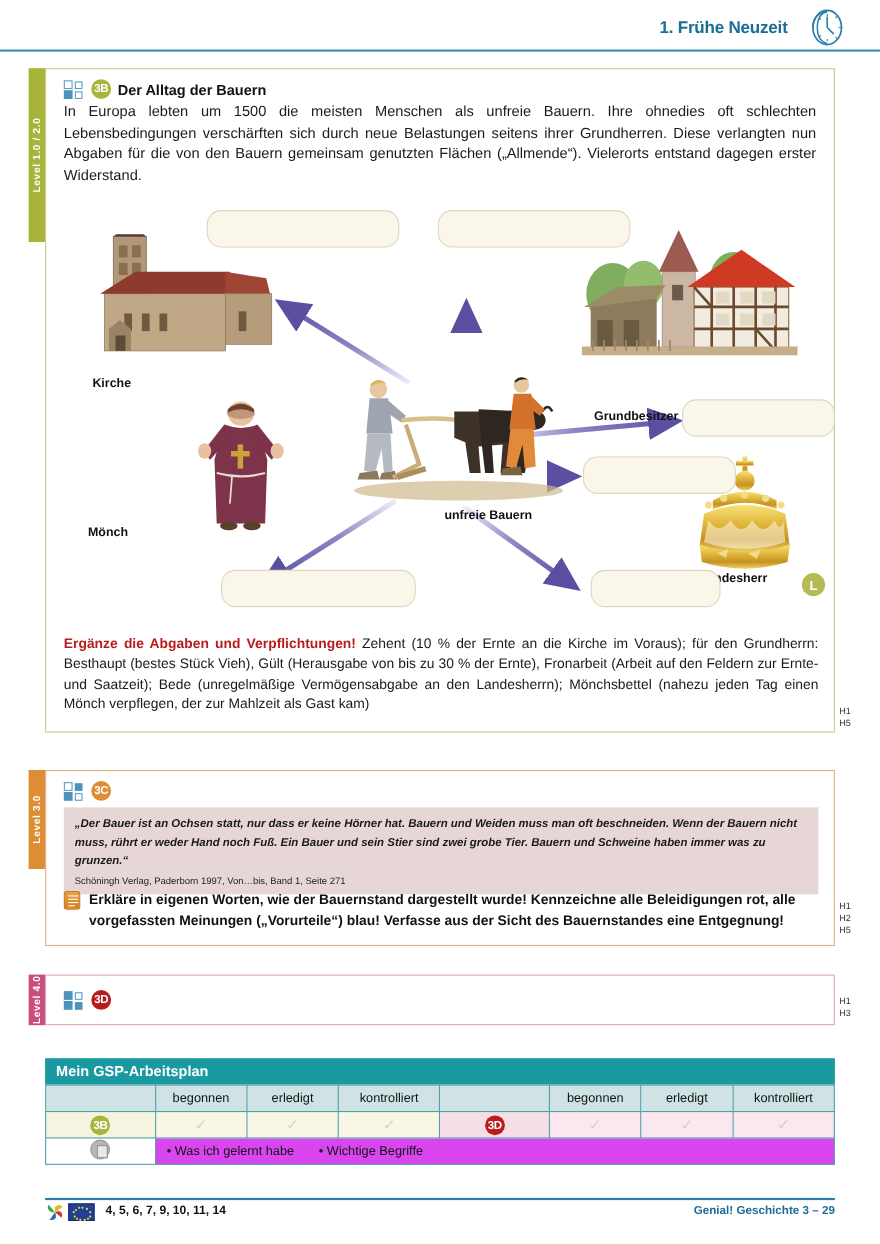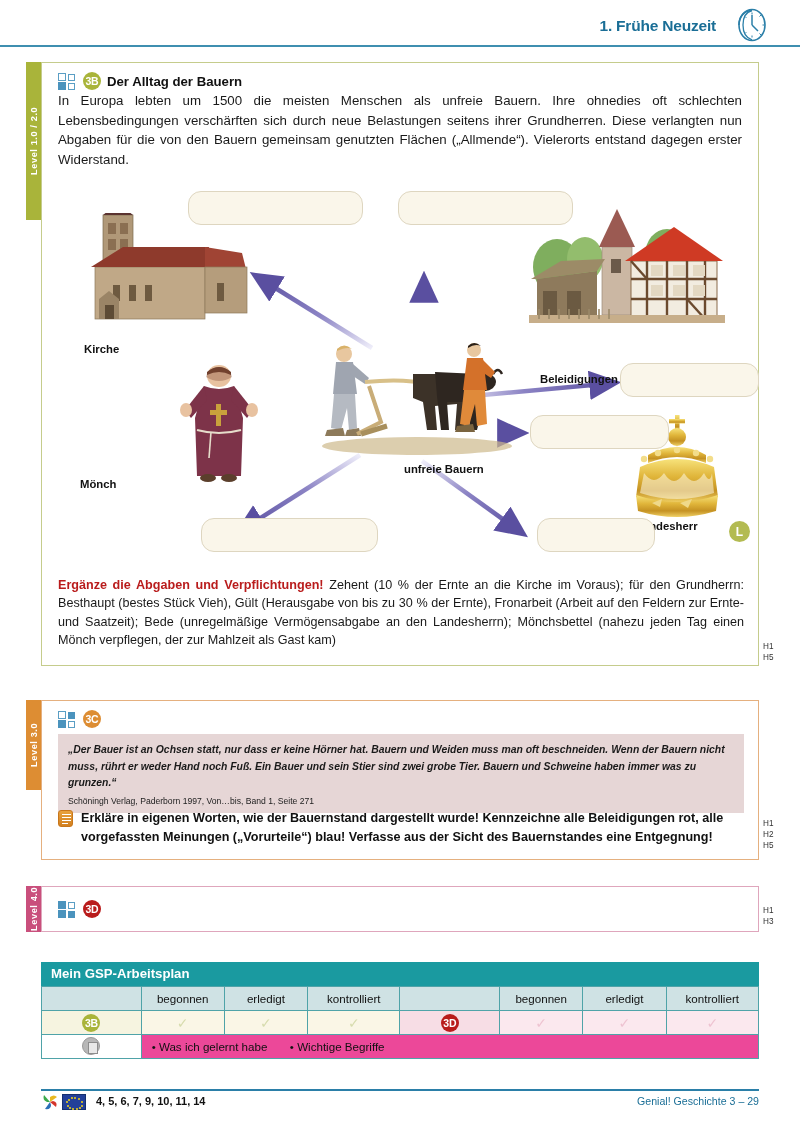--- a/index.html
+++ b/index.html
@@ -168,21 +168,21 @@
   .footer-rule {
     position: absolute; left: 41px; top: 1089px; width: 718px; height: 1.6px;
     background: #2b7fa8;
   }
   .footer-nums {
     position: absolute; left: 96px; top: 1095px;
     font-size: 11px; font-weight: bold; color: #111;
   }
   .footer-right {
     position: absolute; right: 41px; top: 1095px;
-    font-size: 10.6px; font-weight: normal; color: #1a6e96;
+    font-size: 10.6px; font-weight: bold; color: #1a6e96;
   }
   .eu-flag {
     position: absolute; left: 62px; top: 1094px; width: 24px; height: 16px;
     background: #234099; border: 0.5px solid #16306f;
   }
   .eu-star {
     position: absolute; width: 2px; height: 2px; background: #f5d417; border-radius: 50%;
   }
   .pinwheel { position: absolute; left: 41px; top: 1093px; }
 </style>
@@ -378,21 +378,21 @@
           <line x1="12" y1="104" x2="12" y2="114"></line>
             <line x1="22" y1="104" x2="22" y2="114"></line>
           <line x1="32" y1="104" x2="32" y2="114"></line>
             <line x1="42" y1="104" x2="42" y2="114"></line>
           <line x1="52" y1="104" x2="52" y2="114"></line>
             <line x1="62" y1="104" x2="62" y2="114"></line>
           <line x1="72" y1="104" x2="72" y2="114"></line>
             <line x1="82" y1="104" x2="82" y2="114"></line>
         </g>
       </svg>
-      <div class="cap" style="left:498px; top:190px;">Beleidigungen</div>
+      <div class="cap" style="left:498px; top:190px;">Grundbesitzer</div>
 
       <svg style="position:absolute; left:580px; top:228px;" width="112" height="110">
         <defs>
           <linearGradient id="gold" x1="0" y1="0" x2="0" y2="1">
             <stop offset="0" stop-color="#f7e27a"></stop>
               <stop offset="0.4" stop-color="#e0b53a"></stop>
             <stop offset="0.72" stop-color="#c59223"></stop>
               <stop offset="1" stop-color="#f0d166"></stop>
           </linearGradient>
         </defs>
@@ -510,21 +510,21 @@
           <span class="badge badge-18 b-magenta">3D</span>
         </td>
         <td class="r-mag2"><span class="chk chk-mag">✓</span></td>
         <td class="r-mag2"><span class="chk chk-mag">✓</span></td>
         <td class="r-mag2"><span class="chk chk-mag">✓</span></td>
       </tr>
       <tr>
         <td style="background:#fff;">
           <span class="doc-circle"></span>
         </td>
-        <td class="learn-cell" colspan="7" style="background:#ec4899;">
+        <td class="learn-cell" colspan="7" style="background:#d946ef;">
           <span>• Was ich gelernt habe</span>
           <span style="display:inline-block;width:16px;"></span>
           <span>• Wichtige Begriffe</span>
         </td>
       </tr>
     </tbody>
       </table>
   </div>
 
   <div class="footer-rule"></div>

